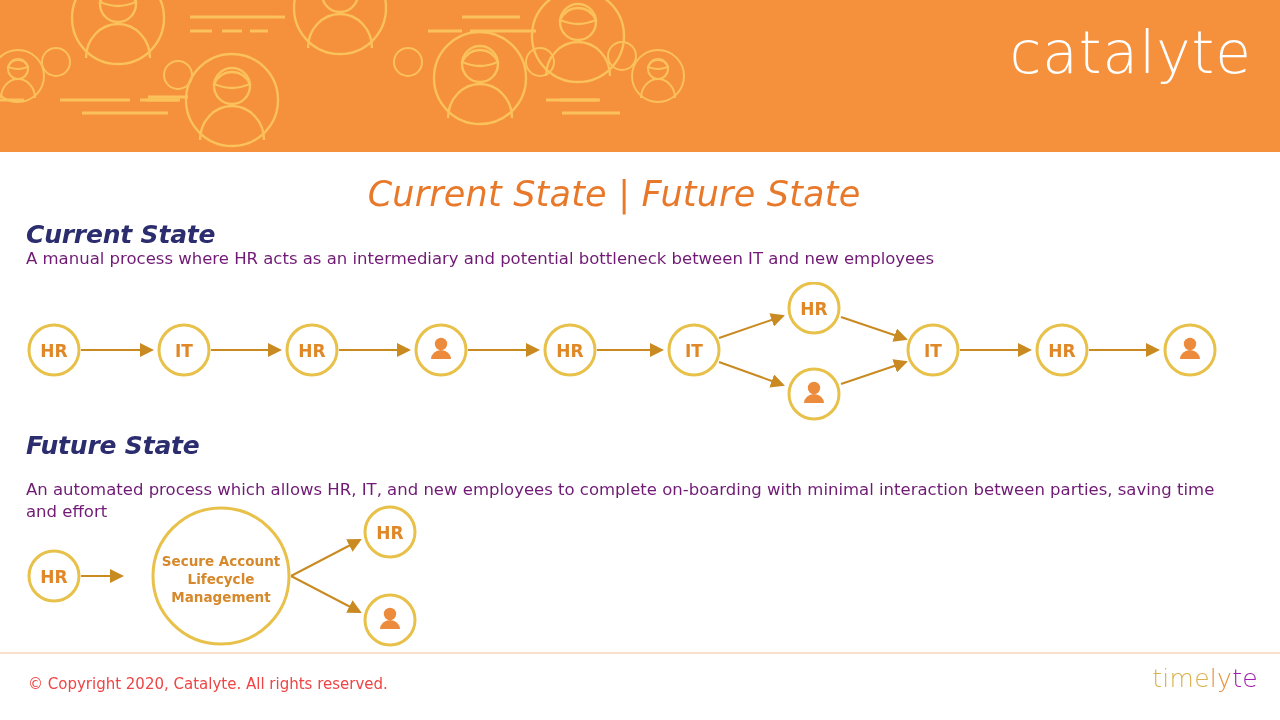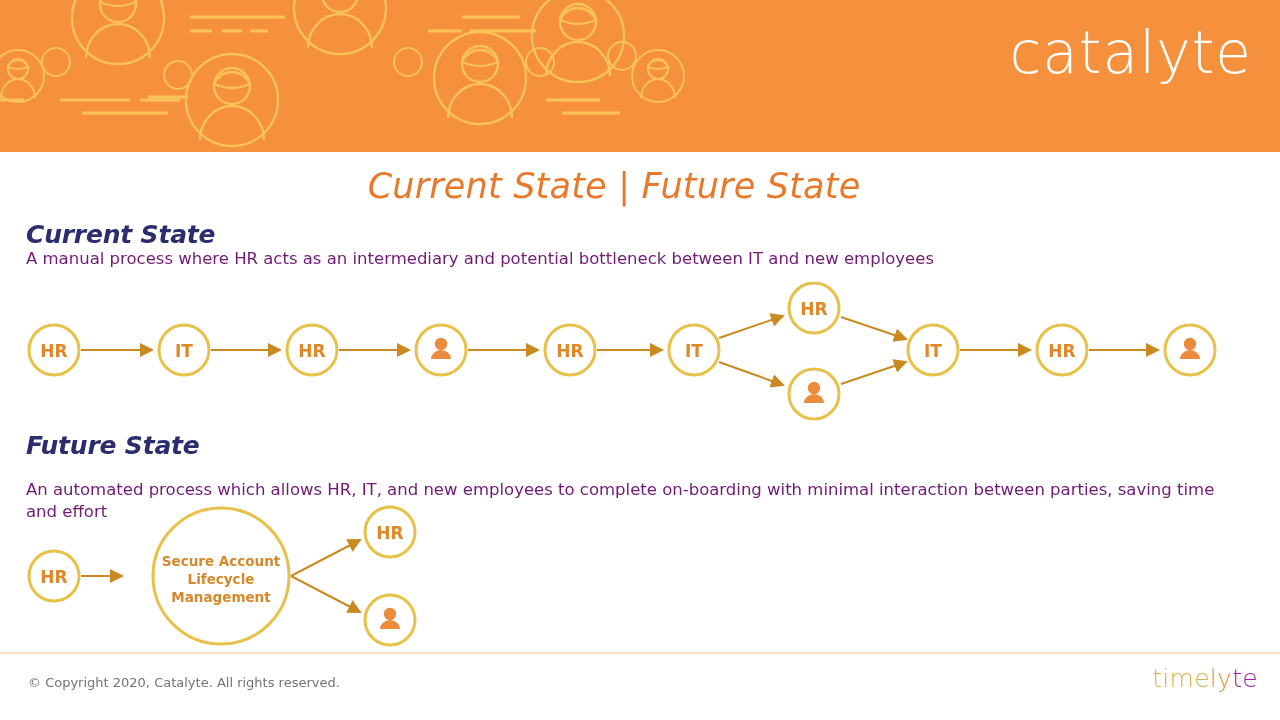--- a/index.html
+++ b/index.html
@@ -38,21 +38,21 @@
     line-height: 58px;
     letter-spacing: 1px;
     color: #ffffff;
     font-family: "DejaVu Sans", sans-serif;
     font-weight: 300;
   }
 
   
   #slide-title {
     position: absolute;
-    left: 0; top: 166px;
+    left: 0; top: 174px;
     width: 1228px;
     text-align: center;
     font-size: 35px;
     font-style: italic;
     font-weight: 400;
     color: #E8792B;
     font-family: "DejaVu Sans", sans-serif;
     letter-spacing: 0.2px;
   }
 
@@ -121,22 +121,22 @@
     position: absolute;
     left: 0; top: 652px;
     width: 1280px;
     height: 2px;
     background: #FBDFC8;
   }
   #copyright {
     position: absolute;
     left: 28px;
     top: 675px;
-    font-size: 13px;
-    color: #737373;
+    font-size: 15px;
+    color: #ef4444;
     font-family: "DejaVu Sans", sans-serif;
   }
   #footer-logo {
     position: absolute;
     right: 22px;
     top: 666px;
     font-size: 25px;
     line-height: 25px;
     font-family: "DejaVu Sans", sans-serif;
     font-weight: 300;

